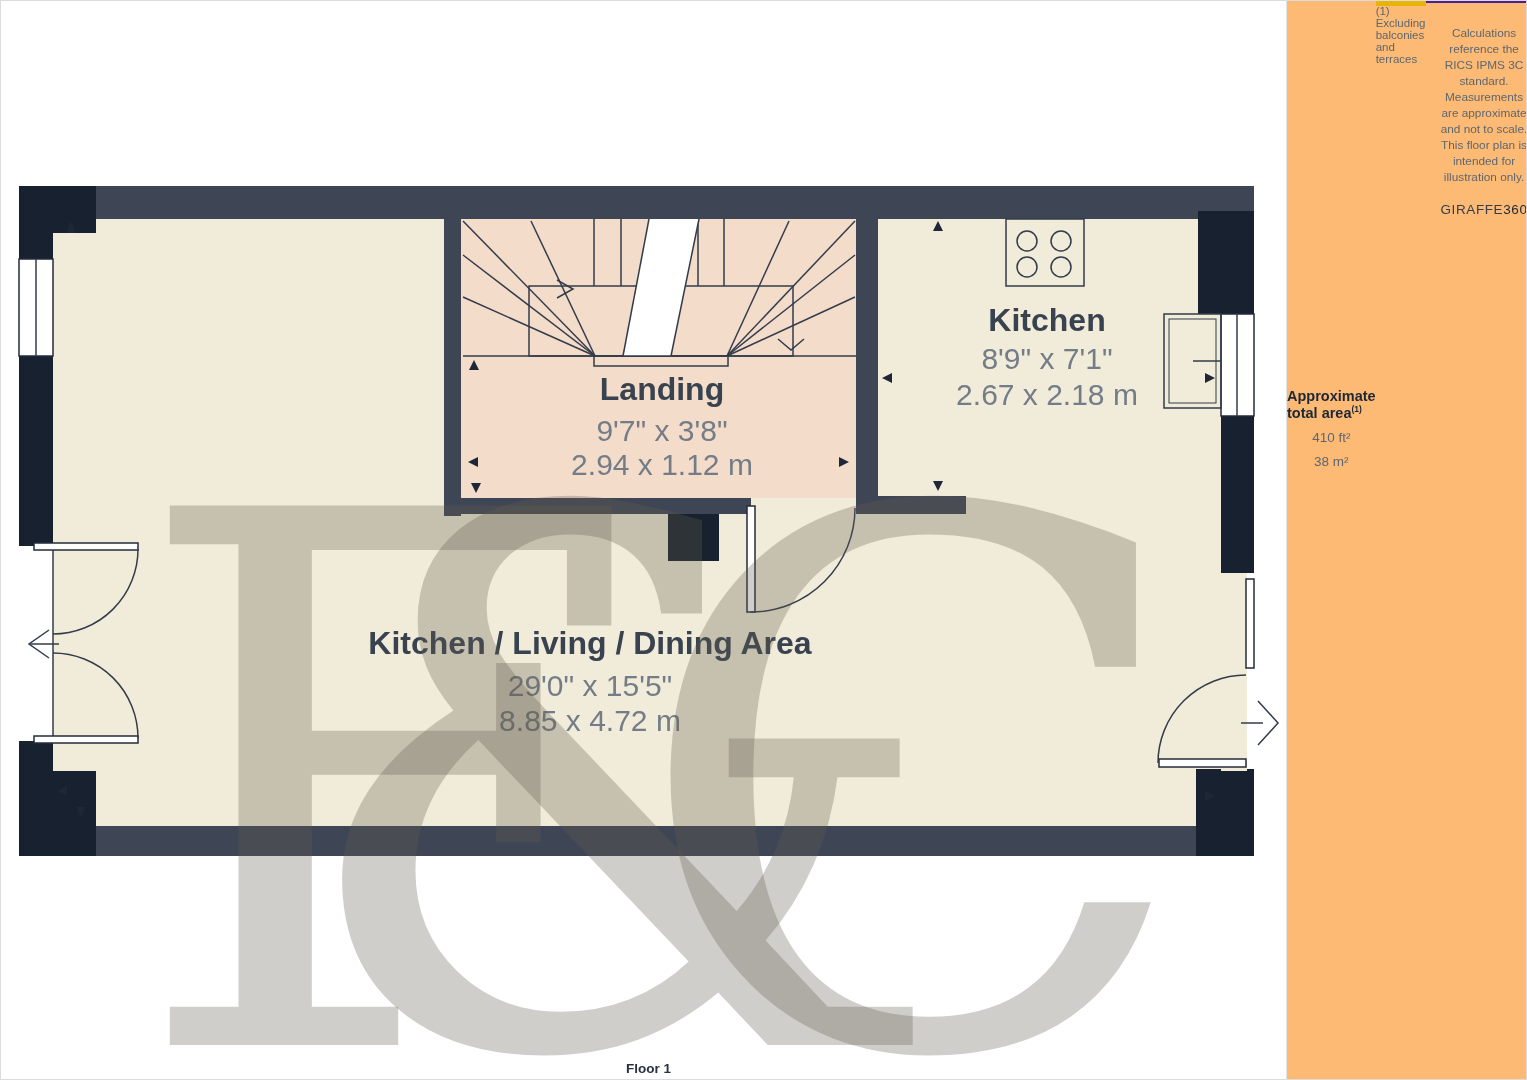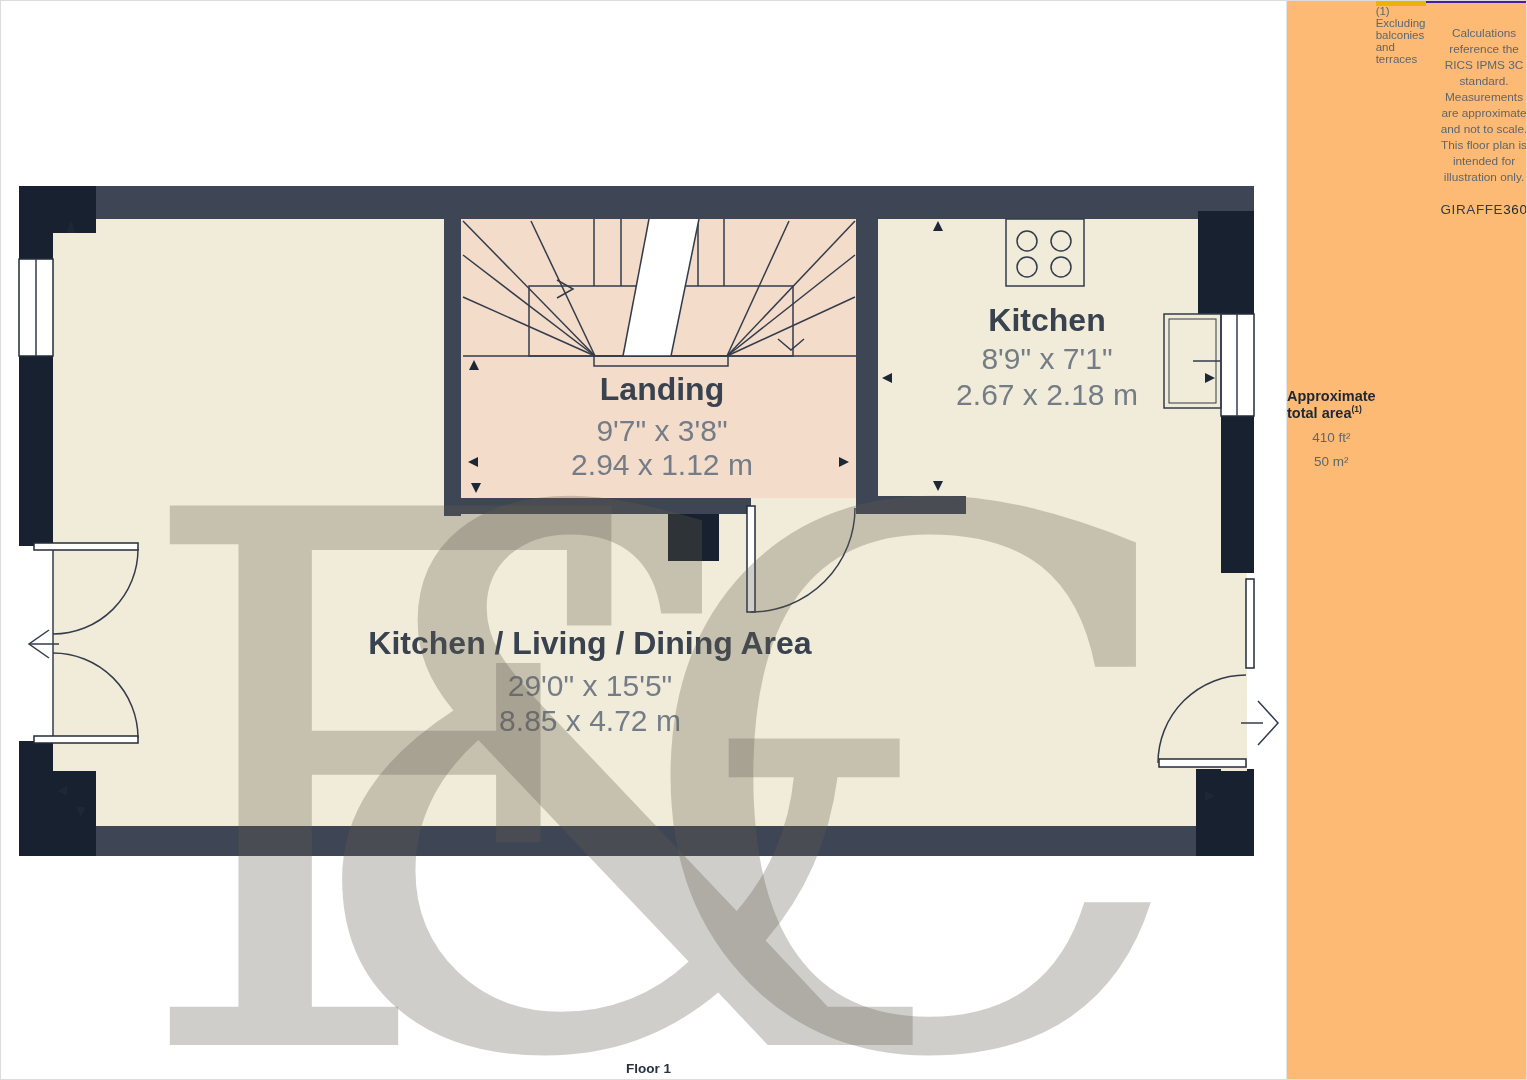--- a/index.html
+++ b/index.html
@@ -180,21 +180,21 @@
   </div>
 
   <div class="floor-label">Floor 1</div>
 
   <aside class="sidebar">
     <section class="area-section">
       <div class="area-title">
         <span>Approximate total area</span><sup>(1)</sup>
       </div>
       <div class="area-value">410 ft²</div>
-      <div class="area-value">50 m²</div>
+      <div class="area-value">38 m²</div>
     </section>
 
     <section class="footnote-section">
       <p>(1) Excluding balconies and terraces</p>
     </section>
 
     <section class="disclaimer-section">
       <p>Calculations reference the RICS IPMS 3C standard. Measurements are approximate and not to scale. This floor plan is intended for illustration only.</p>
       <div class="brand">
         <span>GIRAFFE</span><span class="brand-num">360</span>

